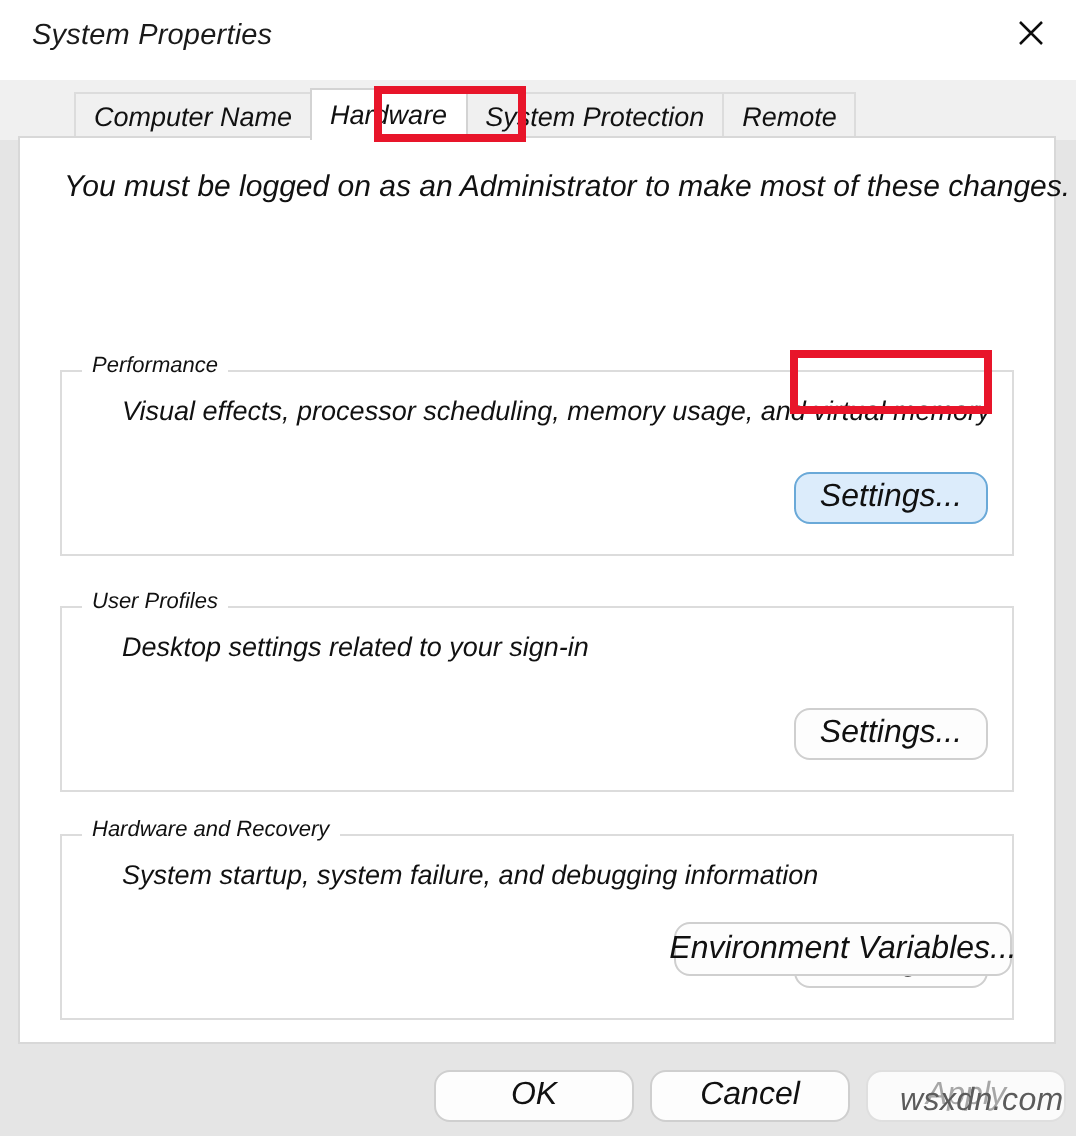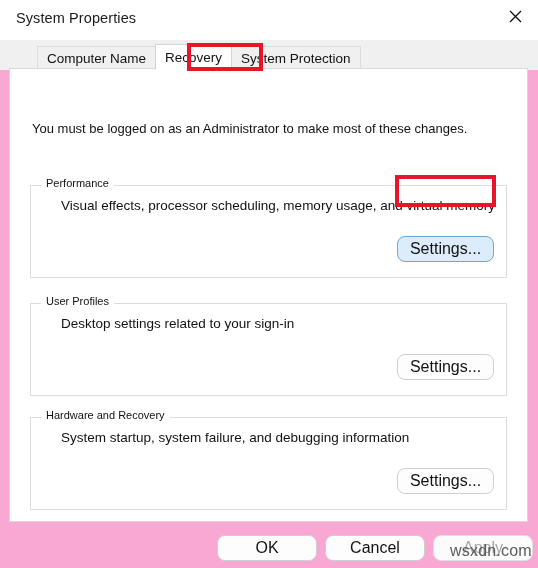--- a/index.html
+++ b/index.html
@@ -12,22 +12,23 @@
     height: 568px;
     font-family: "Liberation Sans", sans-serif;
     -webkit-font-smoothing: antialiased;
     overflow: hidden;
   }
 
   .dialog {
     position: relative;
     width: 538px;
     height: 568px;
-    background: #f9a8d4;
-    box-sizing: border-box;
+    background: #e5e5e5;
+    box-sizing: border-box;
+    font-style: italic;
   }
 
   
   .titlebar {
     position: absolute;
     left: 0; top: 0;
     width: 538px;
     height: 40px;
     background: #ffffff;
     border-bottom: 1px solid #ffffff;
@@ -103,24 +104,23 @@
     height: 454px;
     background: #ffffff;
     border: 1px solid #d8d8d8;
     box-sizing: border-box;
   }
 
   .admin-note {
     position: absolute;
     left: 22px;
     top: 16px;
-    font-size: 13px;
-    color: #111111;
-    white-space: nowrap;
-    margin-top: 36px;
+    font-size: 15px;
+    color: #111111;
+    white-space: nowrap;
   }
 
   
   .group {
     position: absolute;
     left: 20px;
     width: 477px;
     border: 1px solid #dcdcdc;
     box-sizing: border-box;
     background: transparent;
@@ -254,22 +254,23 @@
     <div class="close-btn">
       <svg width="13" height="13" viewBox="0 0 13 13">
         <path d="M1,1 L12,12 M12,1 L1,12" stroke="#0d0d0d" stroke-width="1.25" fill="none"></path>
       </svg>
     </div>
   </div>
 
   <div class="tabstrip">
     <div class="tabs-row">
       <div class="tab">Computer Name</div>
-      <div class="tab selected">Recovery</div>
+      <div class="tab selected">Hardware</div>
       <div class="tab">System Protection</div>
+      <div class="tab">Remote</div>
     </div>
   </div>
 
   <div class="tabpage">
 
     <div class="admin-note">You must be logged on as an Administrator to make most of these changes.</div>
 
     <div class="group" id="group-performance">
       <div class="group-label">Performance</div>
       <div class="group-desc">Visual effects, processor scheduling, memory usage, and virtual memory</div>
@@ -283,20 +284,21 @@
     </div>
 
     <div class="group" id="group-startup">
       <div class="group-label">Hardware and Recovery</div>
       <div class="group-desc">System startup, system failure, and debugging information</div>
       <div class="btn btn-grp-settings">Settings...</div>
     </div>
 
   </div>
 
+  <div class="btn" id="btn-env-vars">Environment Variables...</div>
 
   <div class="btn" id="btn-ok">OK</div>
   <div class="btn" id="btn-cancel">Cancel</div>
   <div class="btn disabled" id="btn-apply">Apply</div>
 
   <div class="annot" id="annot-advanced-tab"></div>
   <div class="annot" id="annot-perf-settings"></div>
 
   <div id="watermark">wsxdn.com</div>
 

